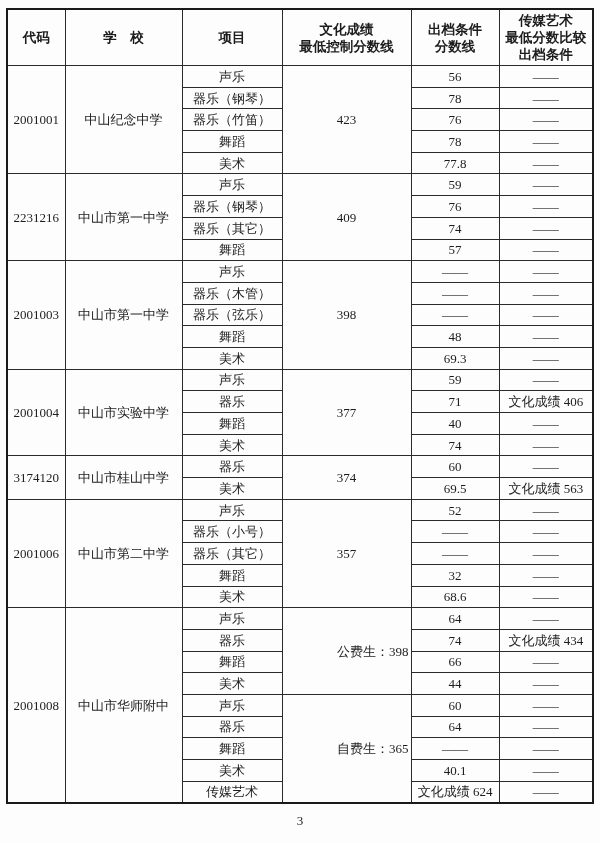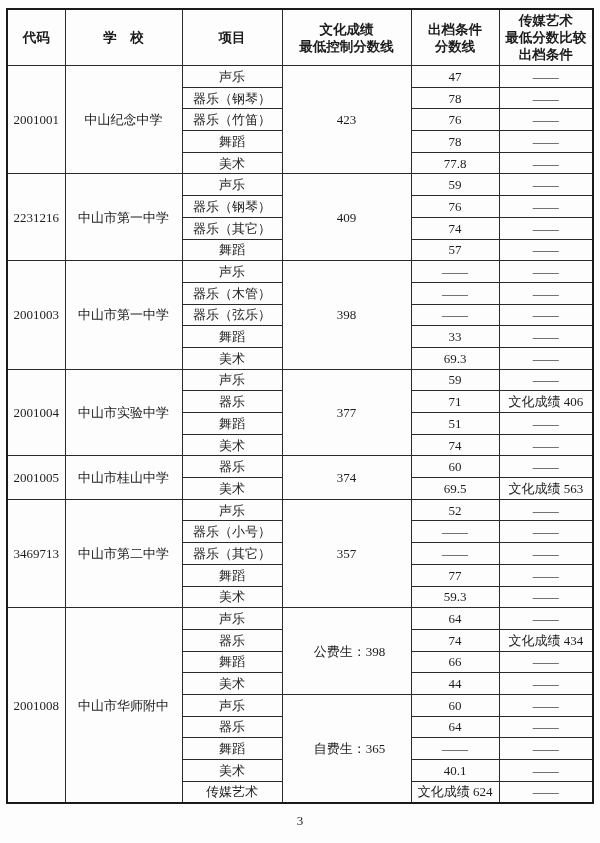--- a/index.html
+++ b/index.html
@@ -43,21 +43,21 @@
   td {
     font-size: 13px;
     text-align: center;
     vertical-align: middle;
     height: 21.7px;
     line-height: 15px;
     padding: 0 2px;
     overflow: hidden;
   }
   td.culture-cell.left {
-    text-align: center;
+    text-align: right;
     padding-left: 8px;
   }
   .page-number {
     position: absolute;
     left: 0;
     top: 813px;
     width: 600px;
     text-align: center;
     font-size: 13px;
   }
@@ -89,21 +89,21 @@
 最低分数比较
 出档条件</th>
       </tr>
     </thead>
     <tbody>
         <tr>
           <td rowspan="5" class="code-cell">2001001</td>
           <td rowspan="5" class="school-cell">中山纪念中学</td>
           <td class="item-cell">声乐</td>
           <td rowspan="5" class="culture-cell">423</td>
-          <td class="tech-cell">47</td>
+          <td class="tech-cell">56</td>
           <td class="tie-cell">——</td>
         </tr>
         <tr>
           <td class="item-cell">器乐（钢琴）</td>
           <td class="tech-cell">78</td>
           <td class="tie-cell">——</td>
         </tr>
         <tr>
           <td class="item-cell">器乐（竹笛）</td>
           <td class="tech-cell">76</td>
@@ -155,21 +155,21 @@
           <td class="tech-cell">——</td>
           <td class="tie-cell">——</td>
         </tr>
         <tr>
           <td class="item-cell">器乐（弦乐）</td>
           <td class="tech-cell">——</td>
           <td class="tie-cell">——</td>
         </tr>
         <tr>
           <td class="item-cell">舞蹈</td>
-          <td class="tech-cell">33</td>
+          <td class="tech-cell">48</td>
           <td class="tie-cell">——</td>
         </tr>
         <tr>
           <td class="item-cell">美术</td>
           <td class="tech-cell">69.3</td>
           <td class="tie-cell">——</td>
         </tr>
         <tr>
           <td rowspan="4" class="code-cell">2001004</td>
           <td rowspan="4" class="school-cell">中山市实验中学</td>
@@ -178,67 +178,67 @@
           <td class="tech-cell">59</td>
           <td class="tie-cell">——</td>
         </tr>
         <tr>
           <td class="item-cell">器乐</td>
           <td class="tech-cell">71</td>
           <td class="tie-cell">文化成绩 406</td>
         </tr>
         <tr>
           <td class="item-cell">舞蹈</td>
-          <td class="tech-cell">51</td>
+          <td class="tech-cell">40</td>
           <td class="tie-cell">——</td>
         </tr>
         <tr>
           <td class="item-cell">美术</td>
           <td class="tech-cell">74</td>
           <td class="tie-cell">——</td>
         </tr>
         <tr>
-          <td rowspan="2" class="code-cell">2001005</td>
+          <td rowspan="2" class="code-cell">3174120</td>
           <td rowspan="2" class="school-cell">中山市桂山中学</td>
           <td class="item-cell">器乐</td>
           <td rowspan="2" class="culture-cell">374</td>
           <td class="tech-cell">60</td>
           <td class="tie-cell">——</td>
         </tr>
         <tr>
           <td class="item-cell">美术</td>
           <td class="tech-cell">69.5</td>
           <td class="tie-cell">文化成绩 563</td>
         </tr>
         <tr>
-          <td rowspan="5" class="code-cell">3469713</td>
+          <td rowspan="5" class="code-cell">2001006</td>
           <td rowspan="5" class="school-cell">中山市第二中学</td>
           <td class="item-cell">声乐</td>
           <td rowspan="5" class="culture-cell">357</td>
           <td class="tech-cell">52</td>
           <td class="tie-cell">——</td>
         </tr>
         <tr>
           <td class="item-cell">器乐（小号）</td>
           <td class="tech-cell">——</td>
           <td class="tie-cell">——</td>
         </tr>
         <tr>
           <td class="item-cell">器乐（其它）</td>
           <td class="tech-cell">——</td>
           <td class="tie-cell">——</td>
         </tr>
         <tr>
           <td class="item-cell">舞蹈</td>
-          <td class="tech-cell">77</td>
-          <td class="tie-cell">——</td>
-        </tr>
-        <tr>
-          <td class="item-cell">美术</td>
-          <td class="tech-cell">59.3</td>
+          <td class="tech-cell">32</td>
+          <td class="tie-cell">——</td>
+        </tr>
+        <tr>
+          <td class="item-cell">美术</td>
+          <td class="tech-cell">68.6</td>
           <td class="tie-cell">——</td>
         </tr>
         <tr>
           <td rowspan="9" class="code-cell">2001008</td>
           <td rowspan="9" class="school-cell">中山市华师附中</td>
           <td class="item-cell">声乐</td>
           <td rowspan="4" class="culture-cell left">公费生：398</td>
           <td class="tech-cell">64</td>
           <td class="tie-cell">——</td>
         </tr>

